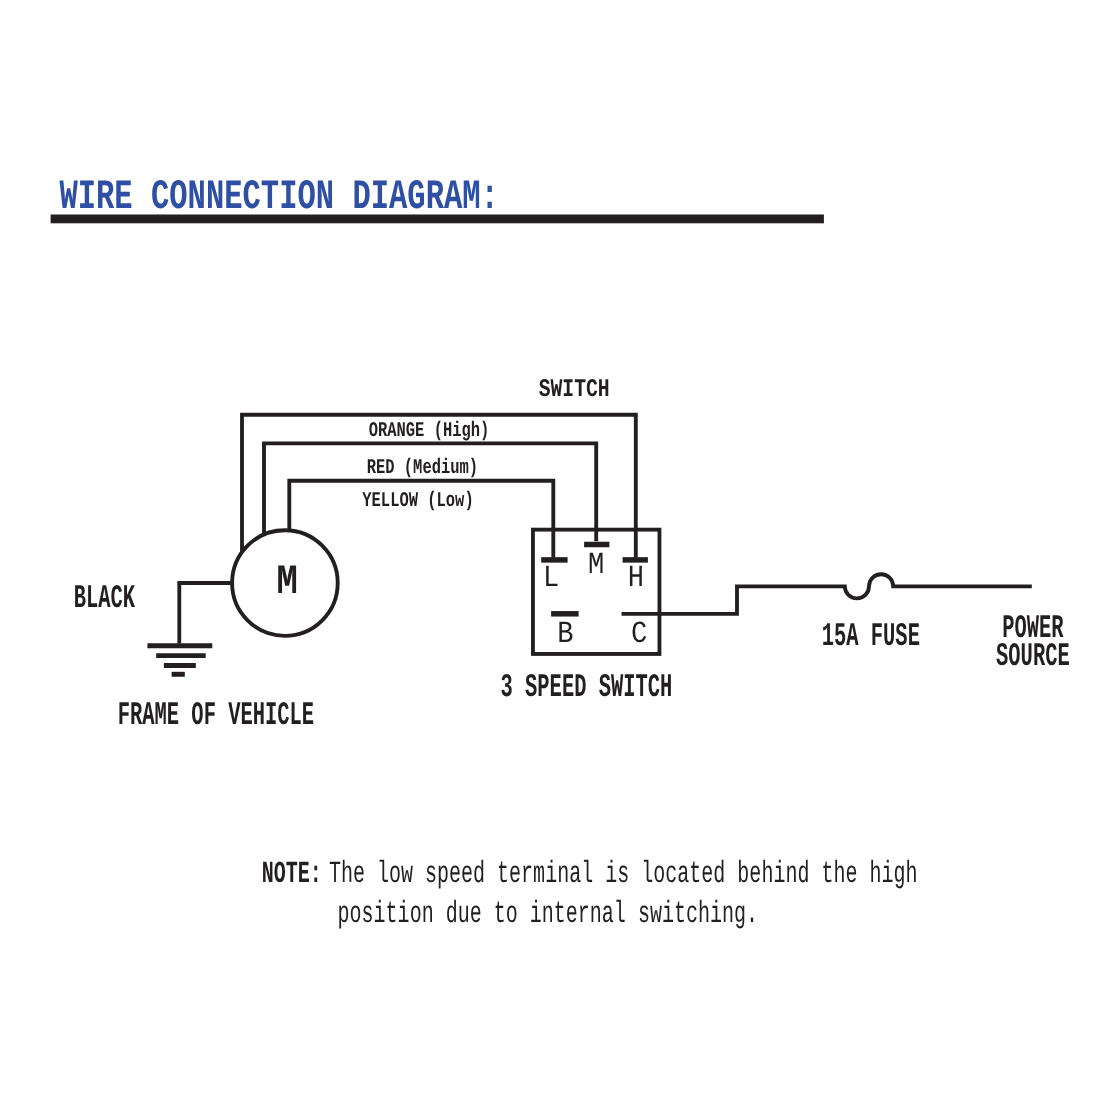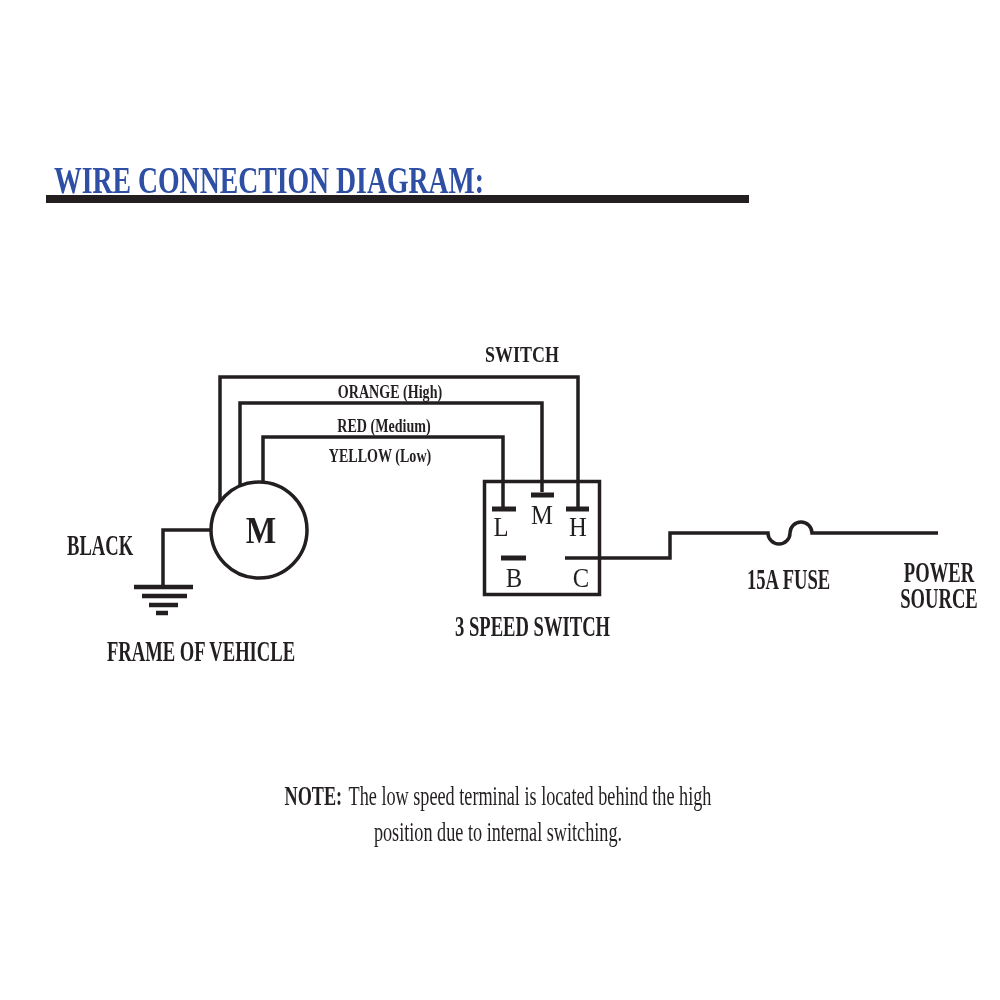--- a/index.html
+++ b/index.html
@@ -6,21 +6,21 @@
     --ink:#231f20;
     --title-blue:#2e4fa3;
     --background:#ffffff;
   }
   html,body{margin:0;padding:0;background:#fff;}
   .page{
     position:relative;
     width:1000px;height:1000px;
     background:var(--background);
     overflow:hidden;
-    font-family:Liberation Serif, serif;
+    font-family:Liberation Mono, monospace;
   }
   .diagram-svg{position:absolute;left:0;top:0;color:var(--ink);}
   .lbl{
     position:absolute;
     line-height:1;
     white-space:nowrap;
     color:var(--ink);
     font-weight:700;
     letter-spacing:0;
   }

